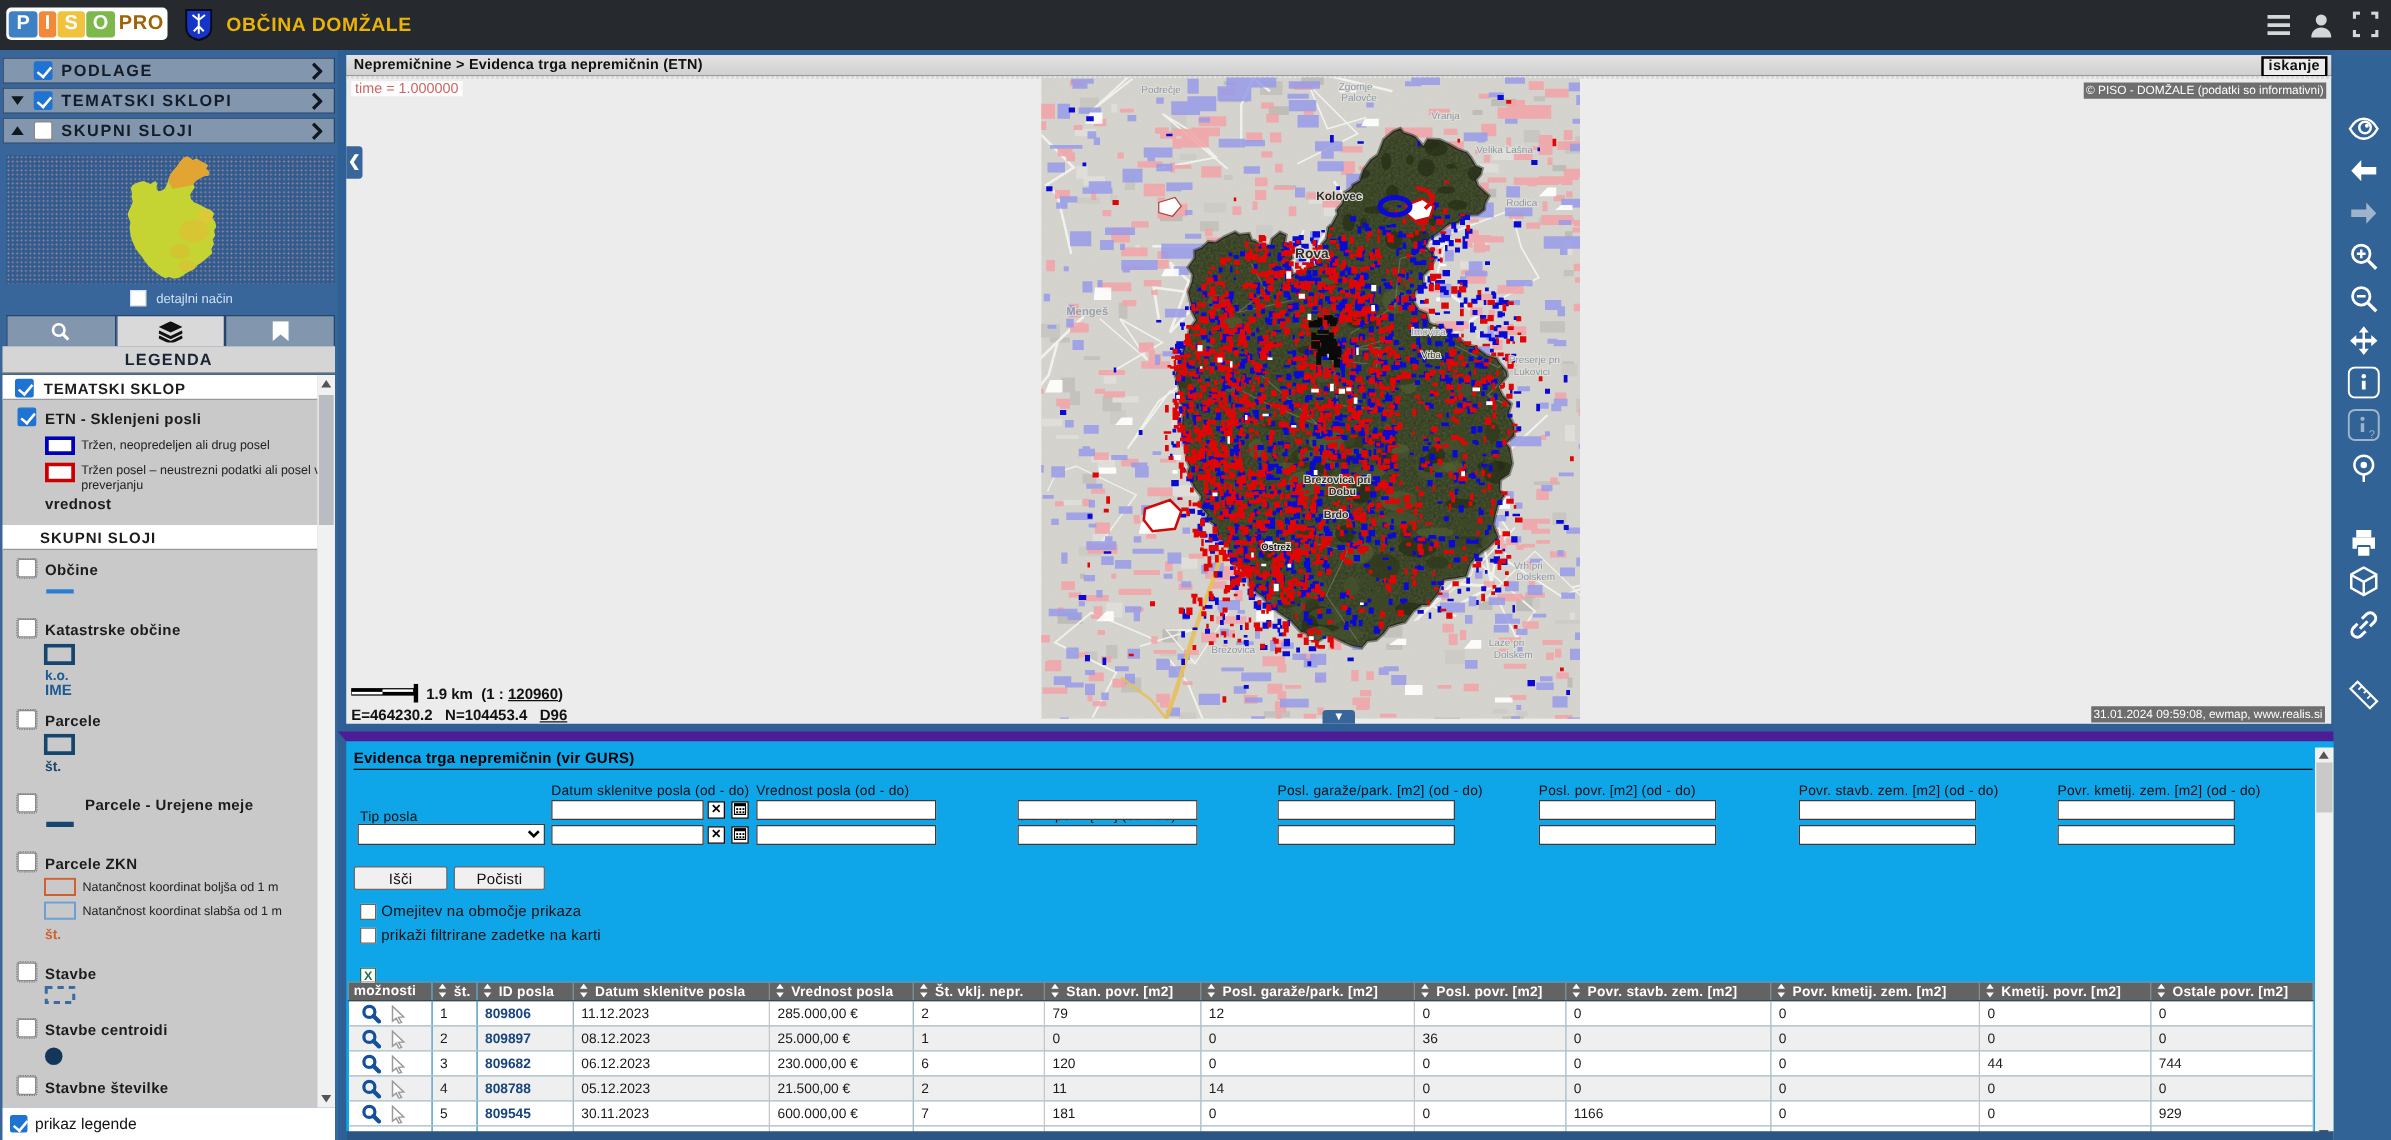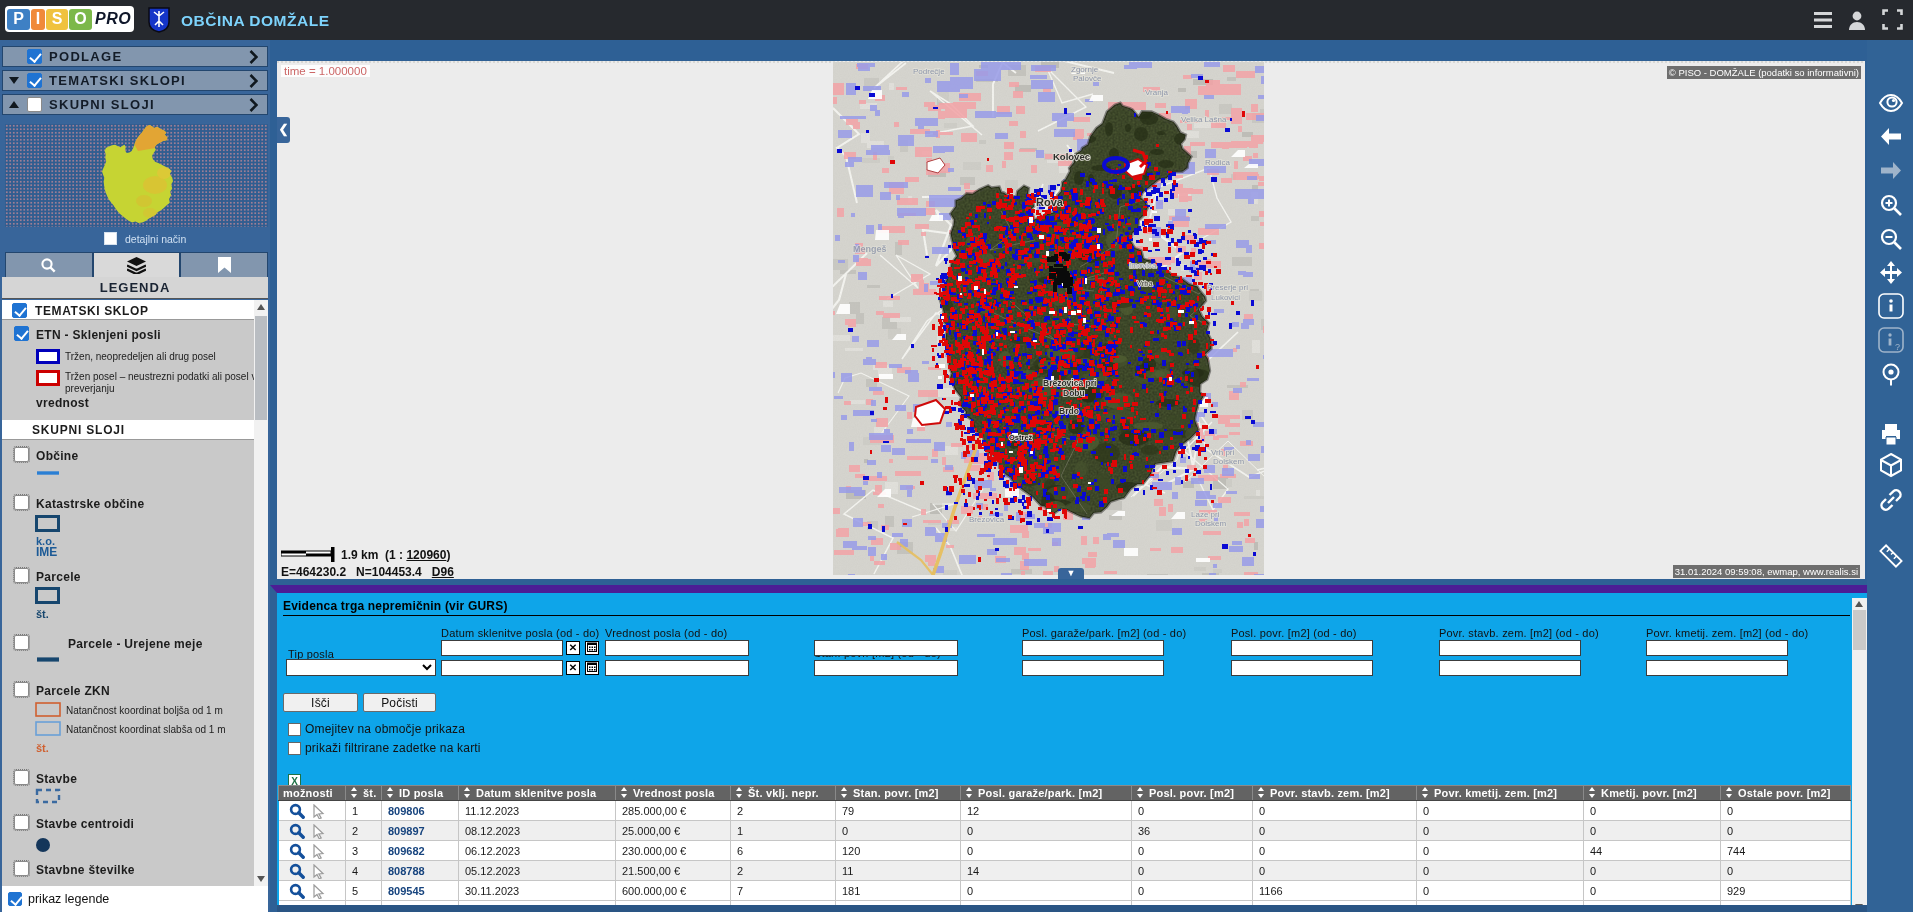--- a/index.html
+++ b/index.html
@@ -4,23 +4,23 @@
 <style>
 * { margin:0; padding:0; box-sizing:border-box; }
 html,body { width:1913px; height:912px; overflow:hidden; }
 body { font-family:"Liberation Sans", sans-serif; background:#38659a; position:relative; }
 
 
 #topbar { position:absolute; left:0; top:0; width:1913px; height:40px; background:#26292e; }
 #logo { position:absolute; left:5px; top:6px; width:129px; height:26px; background:#fff; border-radius:4px; display:flex; align-items:center; padding:2px; }
 .lbox { width:23px; height:21px; border-radius:3px; margin-right:1px; color:#fff; font-weight:bold; font-size:16px; display:flex; align-items:center; justify-content:center; }
 .lb1{background:#3e80c4;} .lb2{background:#f08a3a; width:14px;} .lb3{background:#f0c23e; width:22px;} .lb4{background:#7cb84a; width:23px;}
-#logopro { color:#0f172a; font-weight:bold; font-size:16px; letter-spacing:0.5px; margin-left:2px;font-style:italic; }
+#logopro { color:#a16207; font-weight:bold; font-size:16px; letter-spacing:0.5px; margin-left:2px; }
 #shield { position:absolute; left:148px; top:7px; }
-#obcina { position:absolute; left:181px; top:12px; color:#7dd3fc; font-size:15.5px; font-weight:bold; letter-spacing:0.5px; }
+#obcina { position:absolute; left:181px; top:12px; color:#eab308; font-size:15.5px; font-weight:bold; letter-spacing:0.5px; }
 .topico { position:absolute; top:9px; }
 
 
 #sidebar { position:absolute; left:0; top:40px; width:270px; height:872px; background:#38659a; }
 .sbar { position:relative; height:21px; margin:3px 2px 0 2px; background:#8296ae; border:1px solid #23466e; display:flex; align-items:center; }
 .sbar .tri { width:0; height:0; margin-left:6px; }
 .tri-d { border-left:5px solid transparent; border-right:5px solid transparent; border-top:7px solid #10181f; }
 .tri-u { border-left:5px solid transparent; border-right:5px solid transparent; border-bottom:7px solid #10181f; }
 .sbar .cb { margin-left:8px; }
 .sbar .t { margin-left:7px; font-size:13px; font-weight:bold; color:#131c28; letter-spacing:1.3px; }
@@ -258,20 +258,24 @@
       <div class="scrarr" style="bottom:4px; border-left:4px solid transparent; border-right:4px solid transparent; border-top:6px solid #555;"></div>
     </div>
   </div>
   <div id="legbottom">
       <span class="cbx on" style="width:14px;height:14px"></span>
       <span class="t">prikaz legende</span>
     </div>
 </div>
 
 <div id="maparea">
+  <div id="maptitle">
+      <span class="t">Nepremičnine &gt; Evidenca trga nepremičnin (ETN)</span>
+      <span id="iskanje">iskanje</span>
+    </div>
   <div id="viewport">
     <div id="vp-dots"></div>
     <div id="timer">time = 1.000000</div>
     <div id="band">
         <svg width="431" height="513" viewBox="0 0 431 513" style="display:block">
           <defs>
             <filter id="nz" x="0" y="0" width="100%" height="100%">
               <feTurbulence type="fractalNoise" baseFrequency="0.9" numOctaves="2" result="n"></feTurbulence>
               <feColorMatrix in="n" type="matrix" values="0 0 0 0 0.45 0 0 0 0 0.45 0 0 0 0 0.42 0 0 0 0.5 0"></feColorMatrix>
             </filter>

